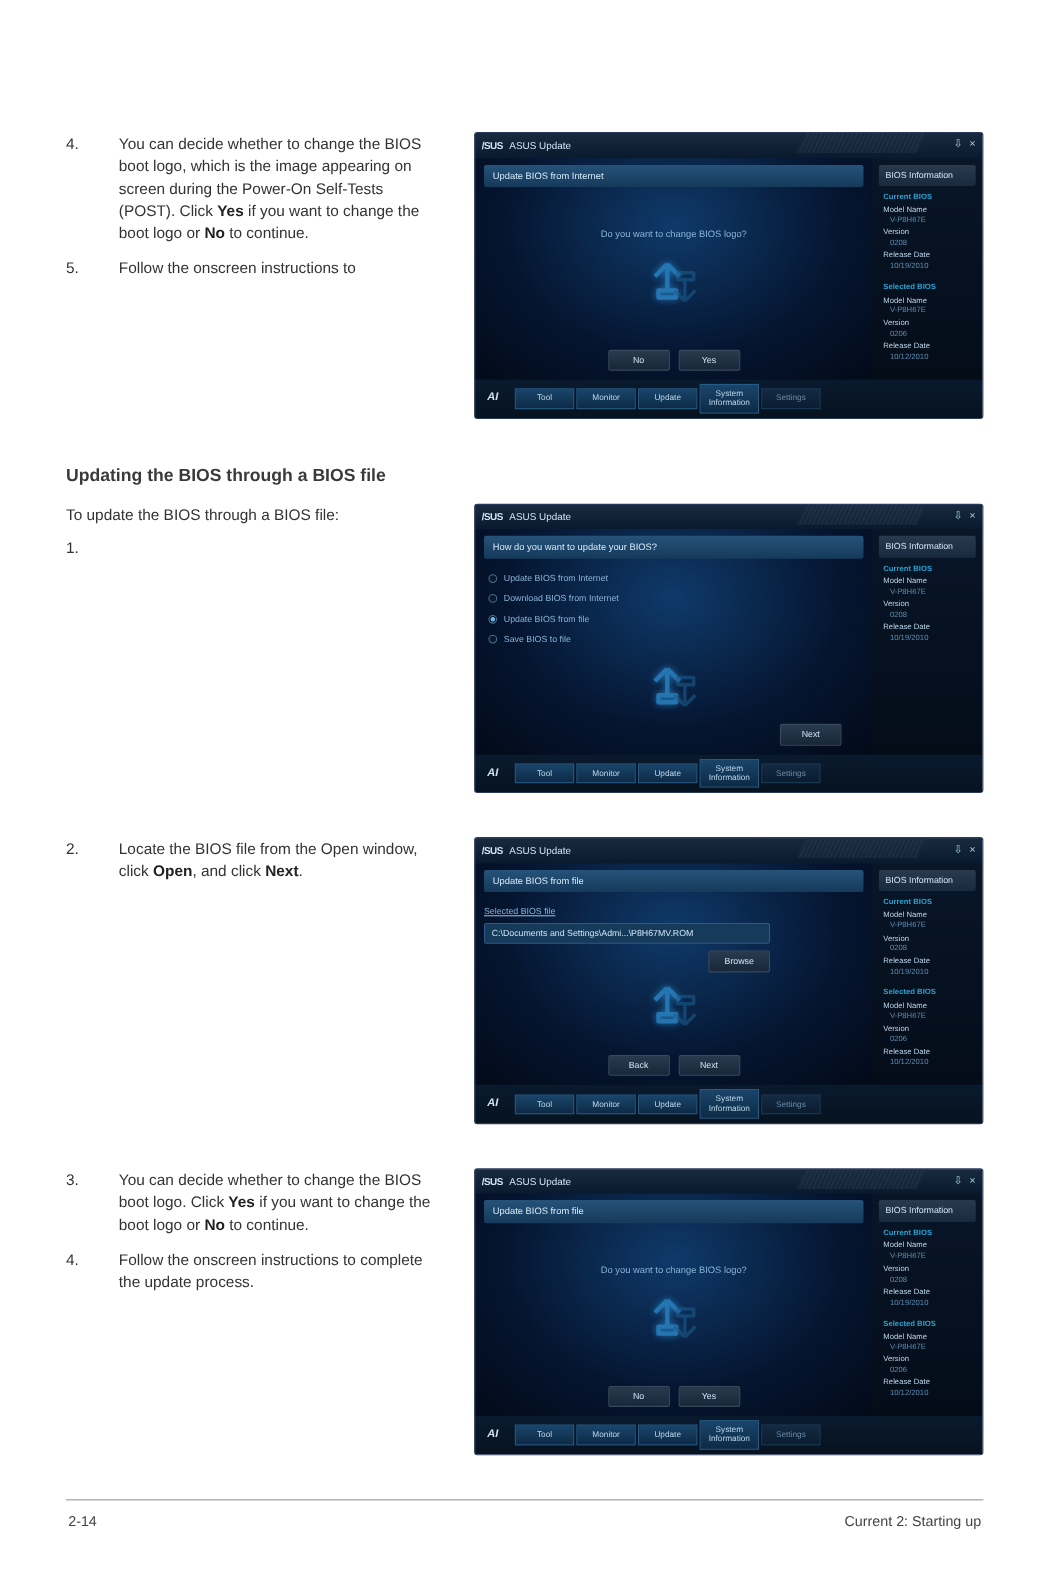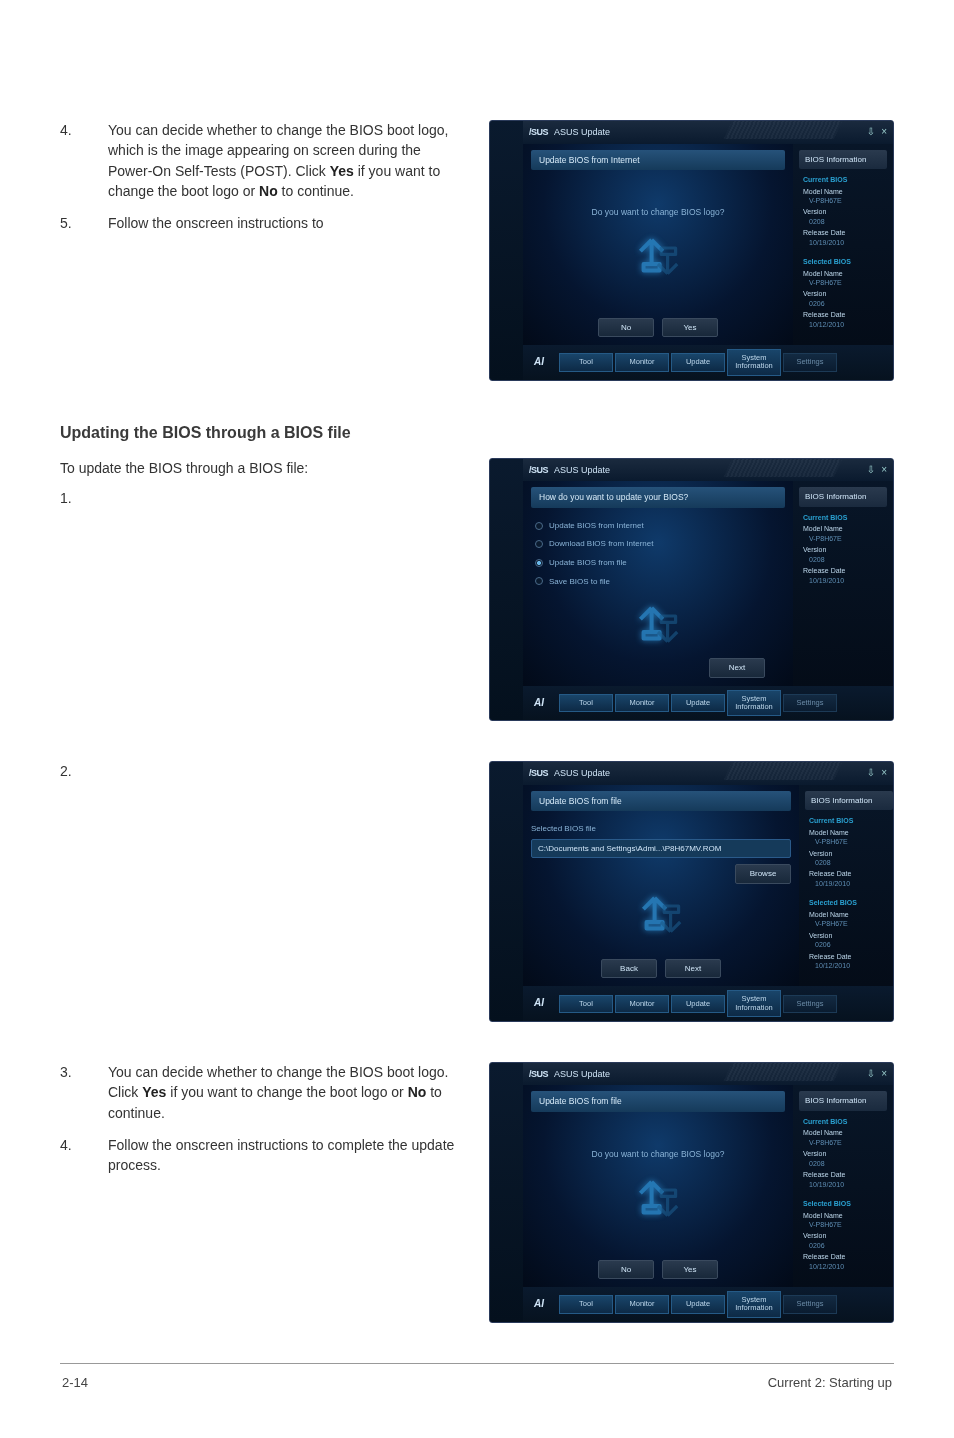--- a/index.html
+++ b/index.html
@@ -49,29 +49,28 @@
     font-weight: bold;
     color: #3a3a3a;
     margin-top: 8px;
     margin-bottom: 14px;
   }
   p.lead { margin-bottom: 10px; }
   b { font-weight: bold; color: #222; }
 
   
   .asus-window {
-    width: 405px;
+    width: 463px;
     background: linear-gradient(180deg, #0a1a2e 0%, #04101d 100%);
     border: 1px solid #2a3a5a;
     border-radius: 3px;
     color: #8ab3d6;
     font-size: 8px;
     position: relative;
     overflow: hidden;
-    padding-left: 33px;
   }
   .aw-titlebar {
     display: flex;
     align-items: center;
     padding: 4px 6px;
     background: linear-gradient(180deg, #1a2a3e 0%, #0a1a2e 100%);
     gap: 6px;
   }
   .aw-logo {
     font-weight: bold;
@@ -236,21 +235,21 @@
     width: 8px; height: 8px; border-radius: 50%;
     border: 1px solid #4a6a8a;
     display: inline-block;
     background: #0a1a2e;
   }
   .radio.sel { background: radial-gradient(circle, #6ab8ea 0 40%, #0a1a2e 55%); }
 
   .aw-filebox {
     margin-top: 4px;
   }
-  .aw-file-label { font-size: 8px; color: #8ab3d6; margin-bottom: 4px; }
+  .aw-file-label { font-size: 8px; color: #8ab3d6; margin-bottom: 4px; text-decoration: underline; }
   .aw-file-input {
     background: #153a5a;
     color: #cfe4f6;
     font-size: 8px;
     padding: 3px 6px;
     border: 1px solid #2a5a8a;
     border-radius: 2px;
     margin-bottom: 6px;
     width: 260px;
   }
@@ -423,20 +422,21 @@
         </div>
       </div>
     </div>
   </div>
 
   <div class="row">
     <div class="left">
       <ol class="steps">
         <li>
           <span class="num">2.</span>
+          <span class="body">Locate the BIOS file from the Open window, click <b>Open</b>, and click <b>Next</b>.</span>
         </li>
       </ol>
     </div>
     <div class="right">
 
       <div class="asus-window">
         <div class="aw-bar-decor"></div>
         <div class="aw-titlebar">
           <span class="aw-logo">/SUS</span>
           <span class="aw-title">ASUS Update</span>

